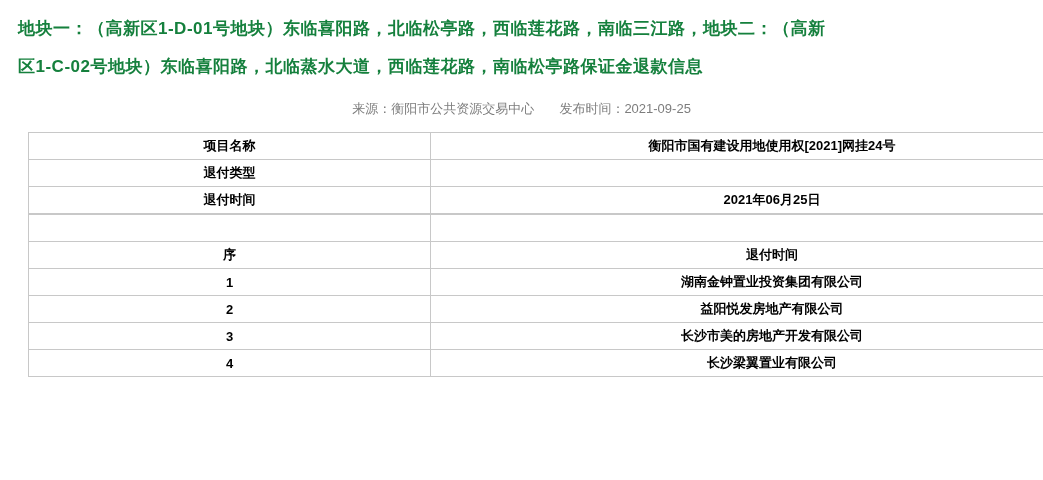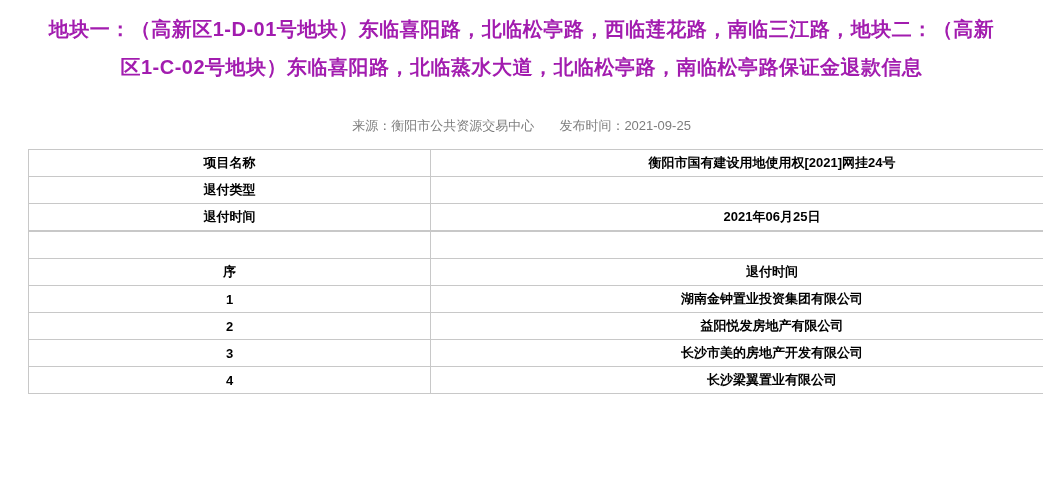--- a/index.html
+++ b/index.html
@@ -14,42 +14,41 @@
     color: #000000;
     overflow: hidden;
   }
   .page {
     width: 1043px;
     height: 480px;
     position: relative;
     box-sizing: border-box;
   }
   .title {
-    color: #a21caf;
+    color: #15803d;
     font-weight: bold;
-    font-size: 20px;
+    font-size: 17px;
     line-height: 38px;
-    text-align: center;
+    text-align: left;
     padding: 10px 18px 0 18px;
     letter-spacing: 0.5px;
   }
   .title .line {
     display: block;
     white-space: nowrap;
   }
   .meta {
     text-align: center;
     color: #7d7d7d;
     font-size: 13px;
     margin-top: 14px;
     margin-bottom: 14px;
   }
   .meta span {
     display: inline-block;
-    margin-top: 17px;
   }
   .meta .gap {
     display: inline-block;
     width: 18px;
   }
   .table-wrap {
     padding: 0 28px;
     box-sizing: border-box;
   }
   table.info {
@@ -85,21 +84,21 @@
     border-bottom: 1px solid #c8c8c8;
   }
 </style>
 </head>
 <body>
 
 <div class="page">
 
   <div class="title">
     <span class="line">地块一：（高新区1-D-01号地块）东临喜阳路，北临松亭路，西临莲花路，南临三江路，地块二：（高新</span>
-    <span class="line">区1-C-02号地块）东临喜阳路，北临蒸水大道，北临松亭路，南临松亭路保证金退款信息</span>
+    <span class="line">区1-C-02号地块）东临喜阳路，北临蒸水大道，西临莲花路，南临松亭路保证金退款信息</span>
   </div>
 
   <div class="meta">
     <span>来源：衡阳市公共资源交易中心</span>
     <span class="gap"></span>
     <span>发布时间：2021-09-25</span>
   </div>
 
   <div class="table-wrap">
     <table class="info">

